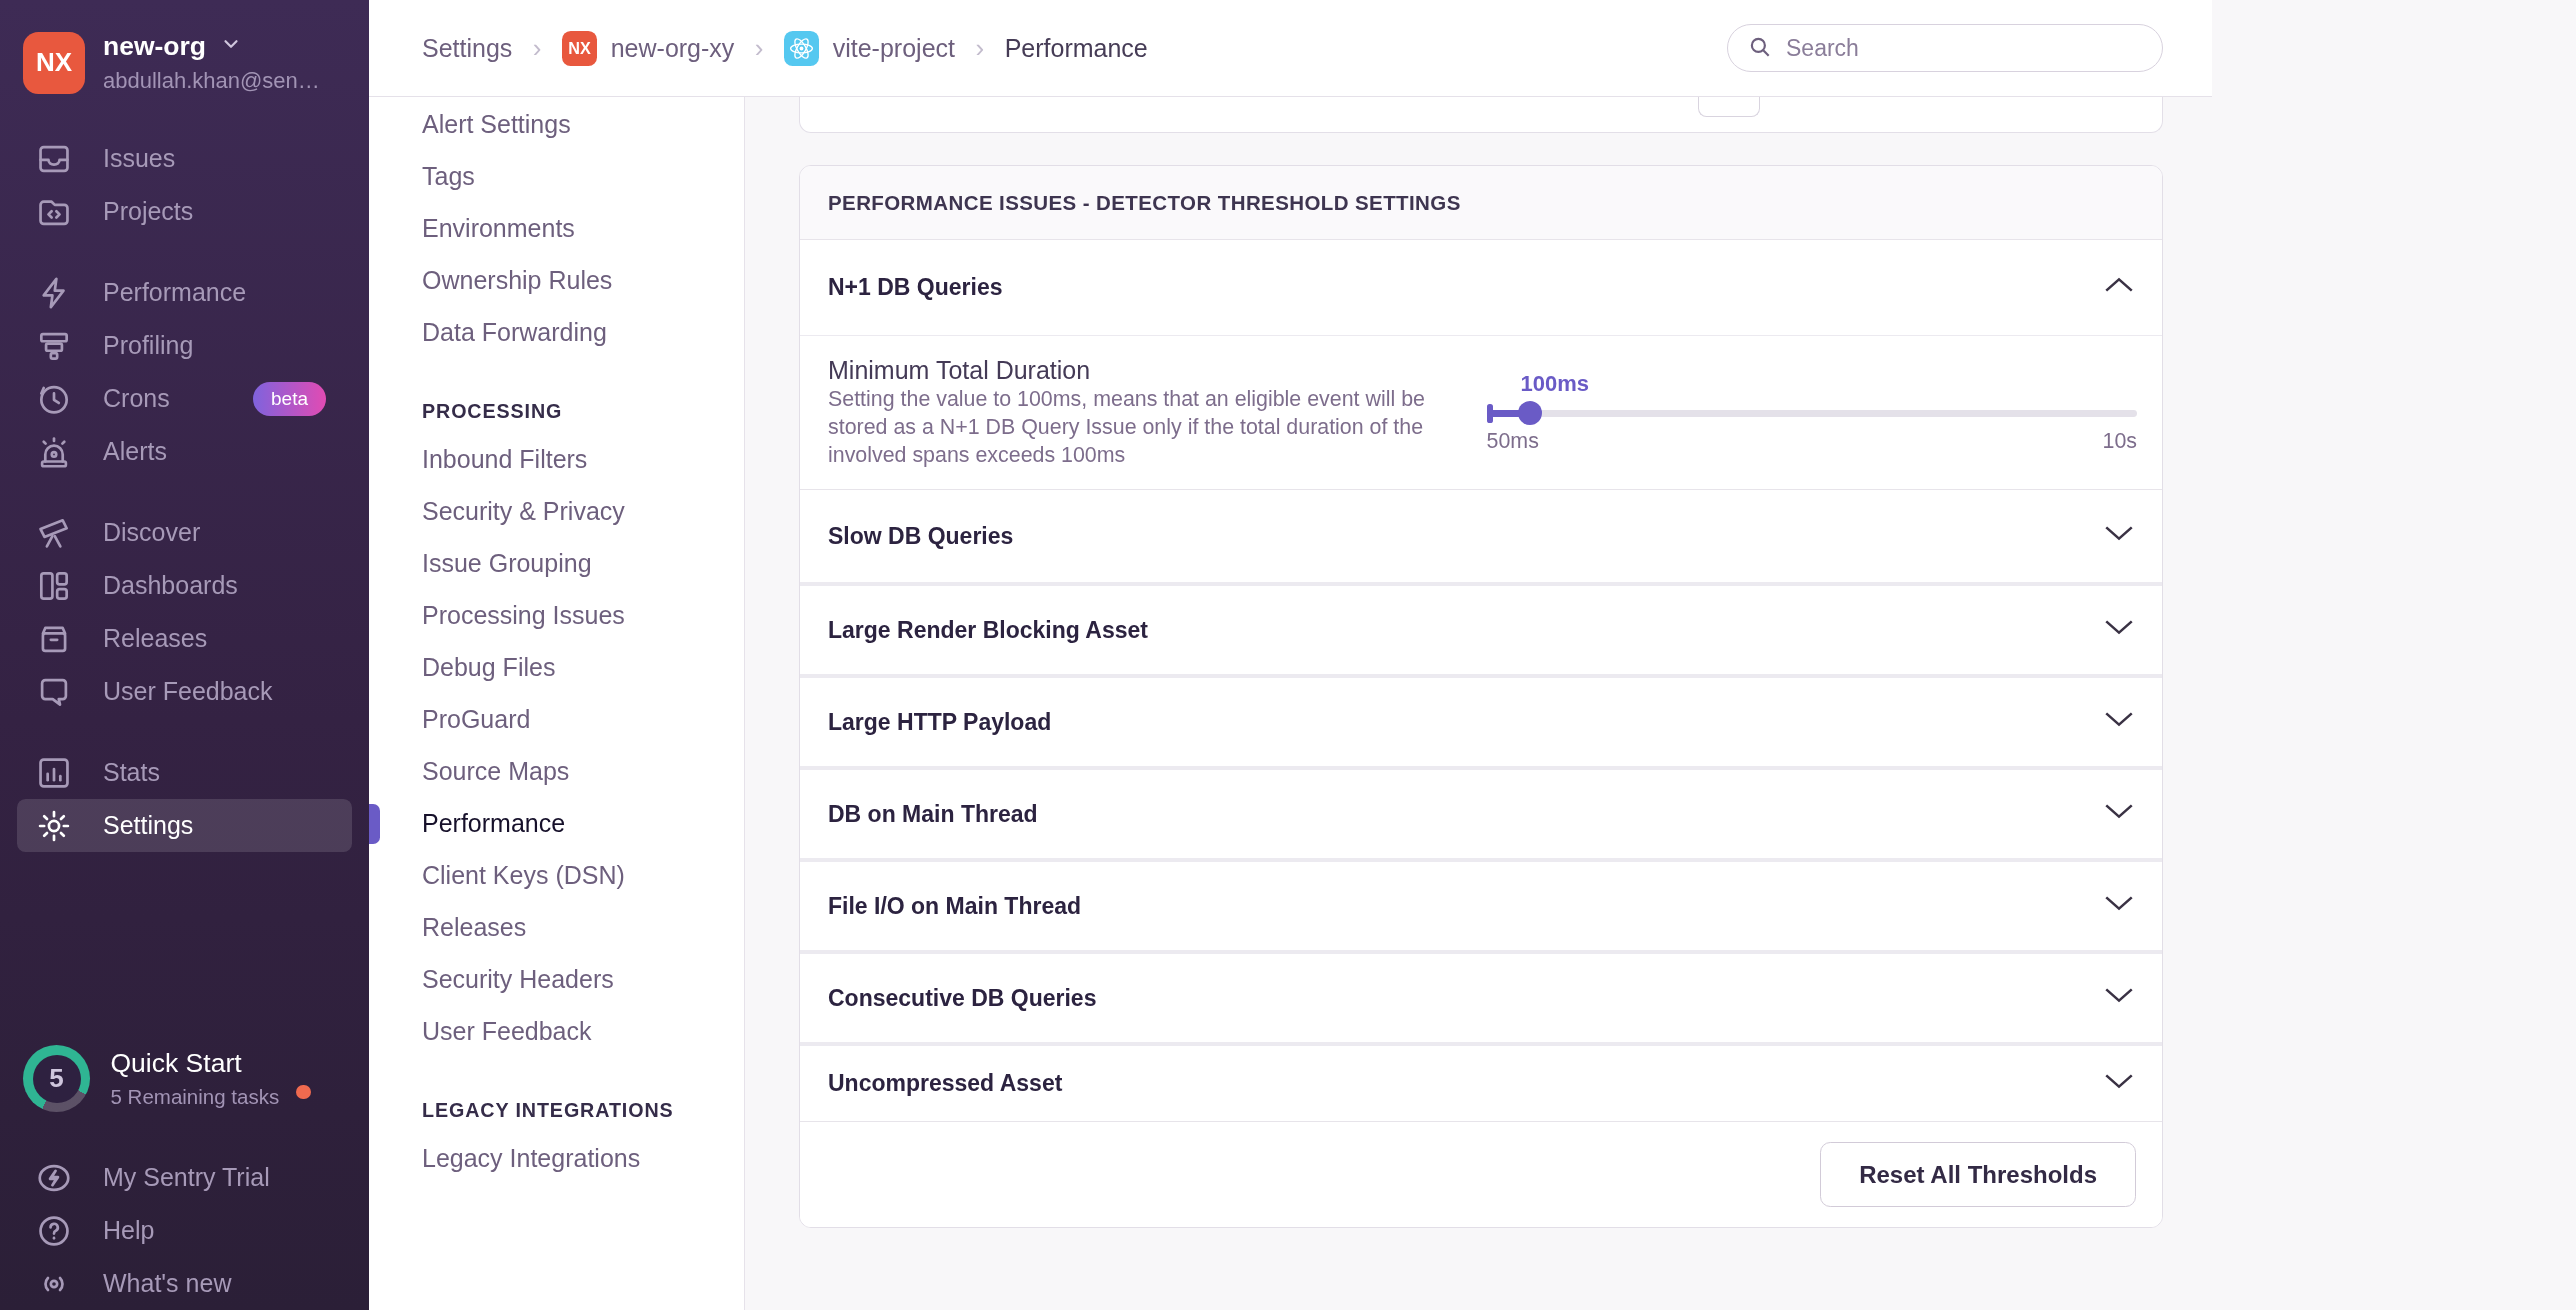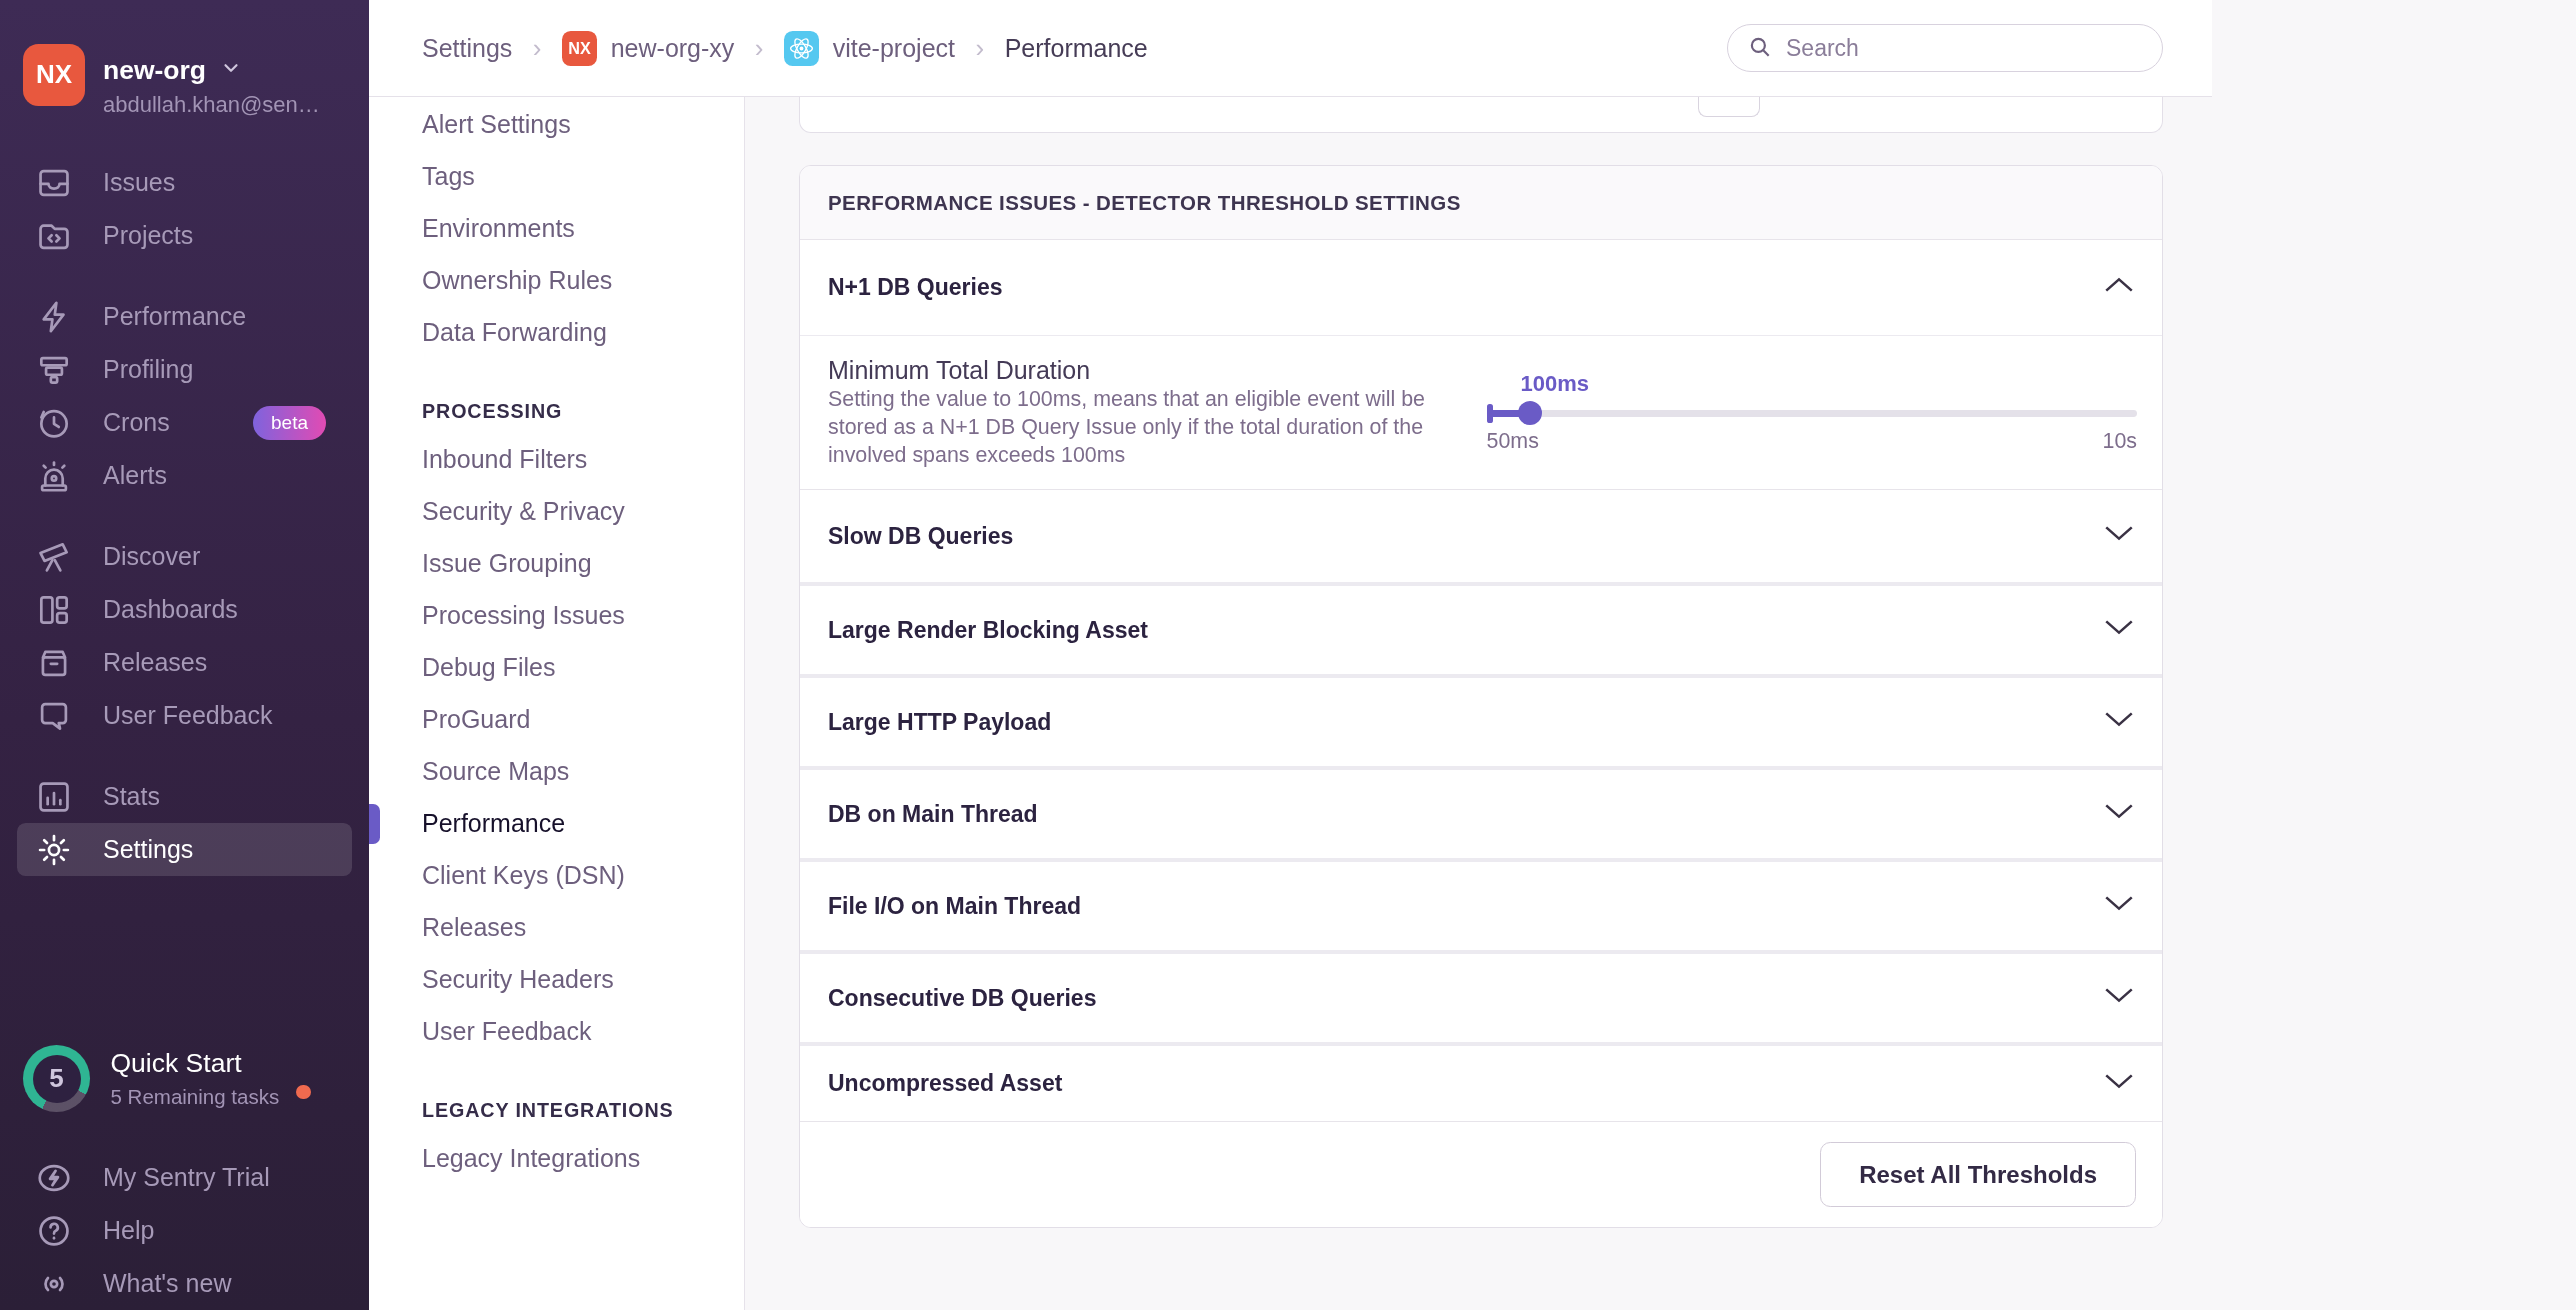--- a/index.html
+++ b/index.html
@@ -6,21 +6,21 @@
   html,body { width:2576px; height:1310px; }
   body { font-family:"Liberation Sans", sans-serif; background:#f8f7f9; overflow:hidden; }
   .app { display:flex; width:2212px; height:1310px; }
 
   
   .sidebar { flex:0 0 369px; width:369px; background:linear-gradient(180deg,#3e2b55 0%,#342243 55%,#2b1f37 100%);
              display:flex; flex-direction:column; overflow:hidden; }
   .org { display:flex; align-items:center; padding:31px 0 0 23px; }
   .avatar { width:62px; height:62px; border-radius:15.4px; background:#e8583e; color:#fff;
             font-weight:700; font-size:26px; display:flex; align-items:center; justify-content:center; flex:0 0 62px;}
-  .org-meta { margin-left:18px; min-width:0;margin-top:24px; }
+  .org-meta { margin-left:18px; min-width:0; }
   .org-name { font-size:26.5px; font-weight:700; color:#fff; display:flex; align-items:center; gap:13.7px; }
   .org-name svg { stroke:#cfc6dd; }
   .org-email { font-size:22px; color:#a294b5; margin-top:6px; white-space:nowrap; }
   .nav { margin-top:38px; }
   .nav-group { margin-bottom:28px; }
   .s-item { display:flex; align-items:center; height:53px; padding-left:34px; font-size:25px;
             color:#a79ab8; gap:30px; cursor:pointer; }
   .s-item .ic { width:39px; height:39px; flex:0 0 39px; display:flex; align-items:center; justify-content:center; }
   .s-item svg { stroke:#a79ab8; fill:none; stroke-width:1.7; stroke-linecap:round; stroke-linejoin:round; width:38px; height:38px;}
   .s-item.pill { margin:0 17px; padding-left:17px; border-radius:8.6px; background:rgba(255,255,255,0.13); color:#fff; }

